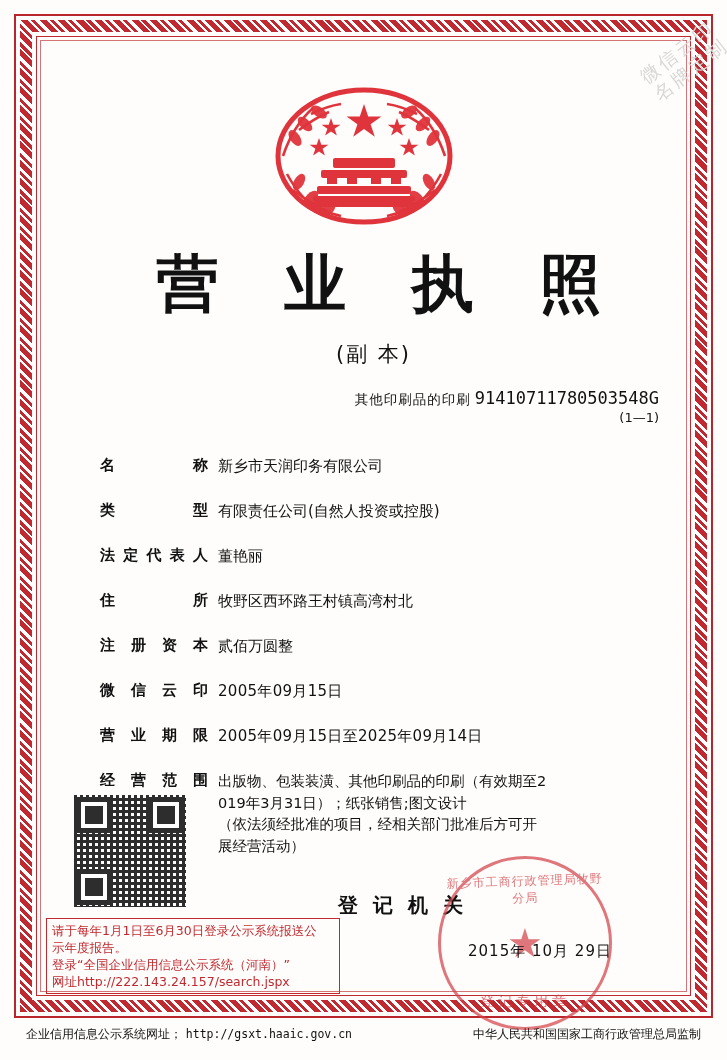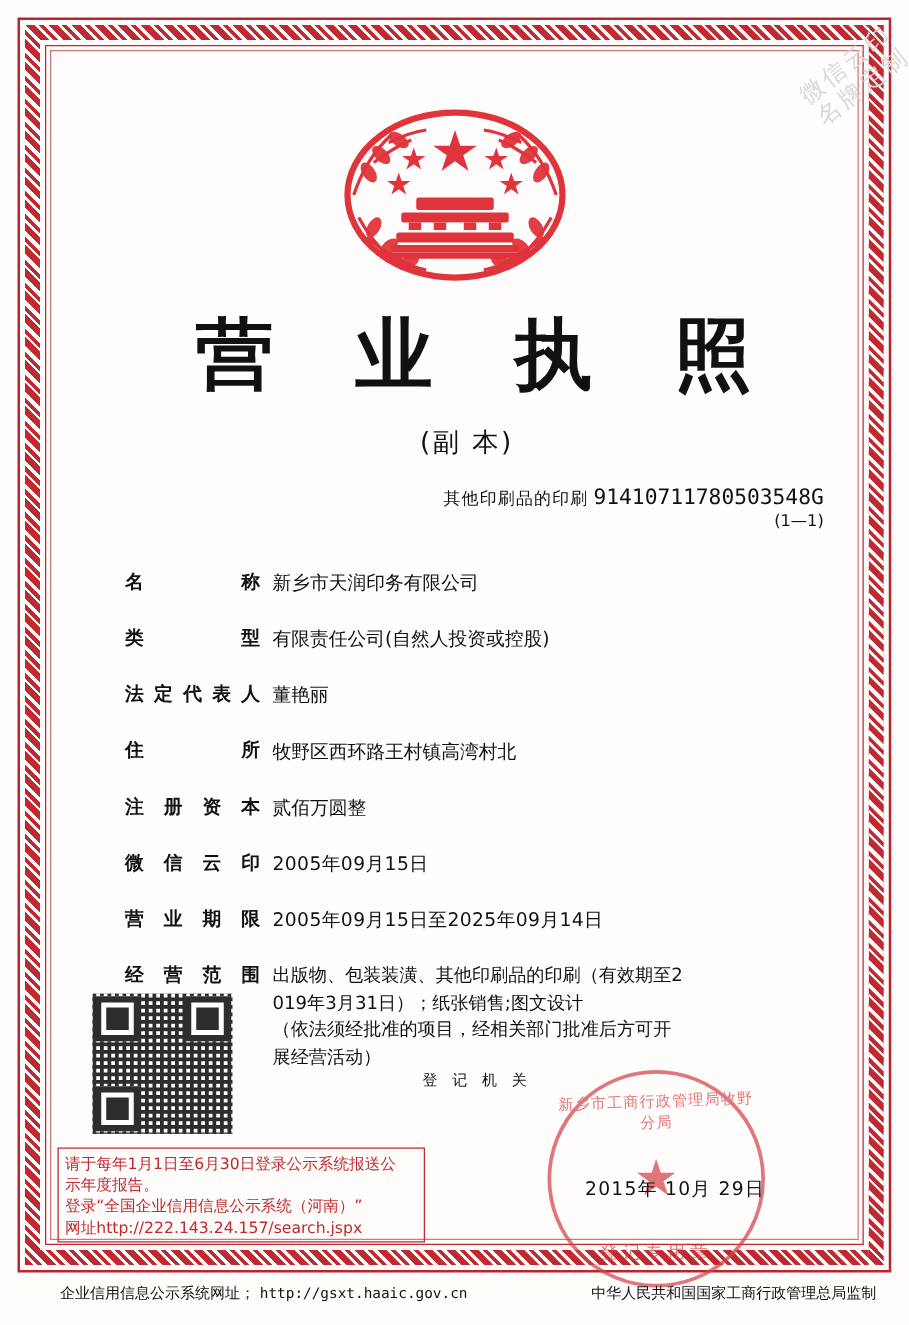--- a/index.html
+++ b/index.html
@@ -230,25 +230,25 @@
     padding: 3px 5px;
     box-sizing: border-box;
     white-space: pre-line;
     letter-spacing: 0px;
   }
 
   
   .registrar {
     position: absolute;
     left: 338px;
-    top: 856px;
-    font-size: 12px;
+    top: 892px;
+    font-size: 20px;
     letter-spacing: 4px;
     color: #111;
-    font-weight: normal;
+    font-weight: bold;
   }
   .date {
     position: absolute;
     left: 468px;
     top: 942px;
     font-size: 15px;
     color: #111;
     letter-spacing: 1px;
   }
 
@@ -290,21 +290,20 @@
   }
 
   
   .footer {
     position: absolute;
     left: 0; right: 0;
     bottom: 10px;
     height: 24px;
     font-size: 12px;
     color: #111;
-    margin-left: 22px;
   }
   .footer .left {
     position: absolute;
     left: 26px; top: 0;
     white-space: nowrap;
   }
   .footer .left .u { font-family: "DejaVu Sans Mono", monospace; font-size: 11.5px; }
   .footer .right {
     position: absolute;
     right: 26px; top: 0;

